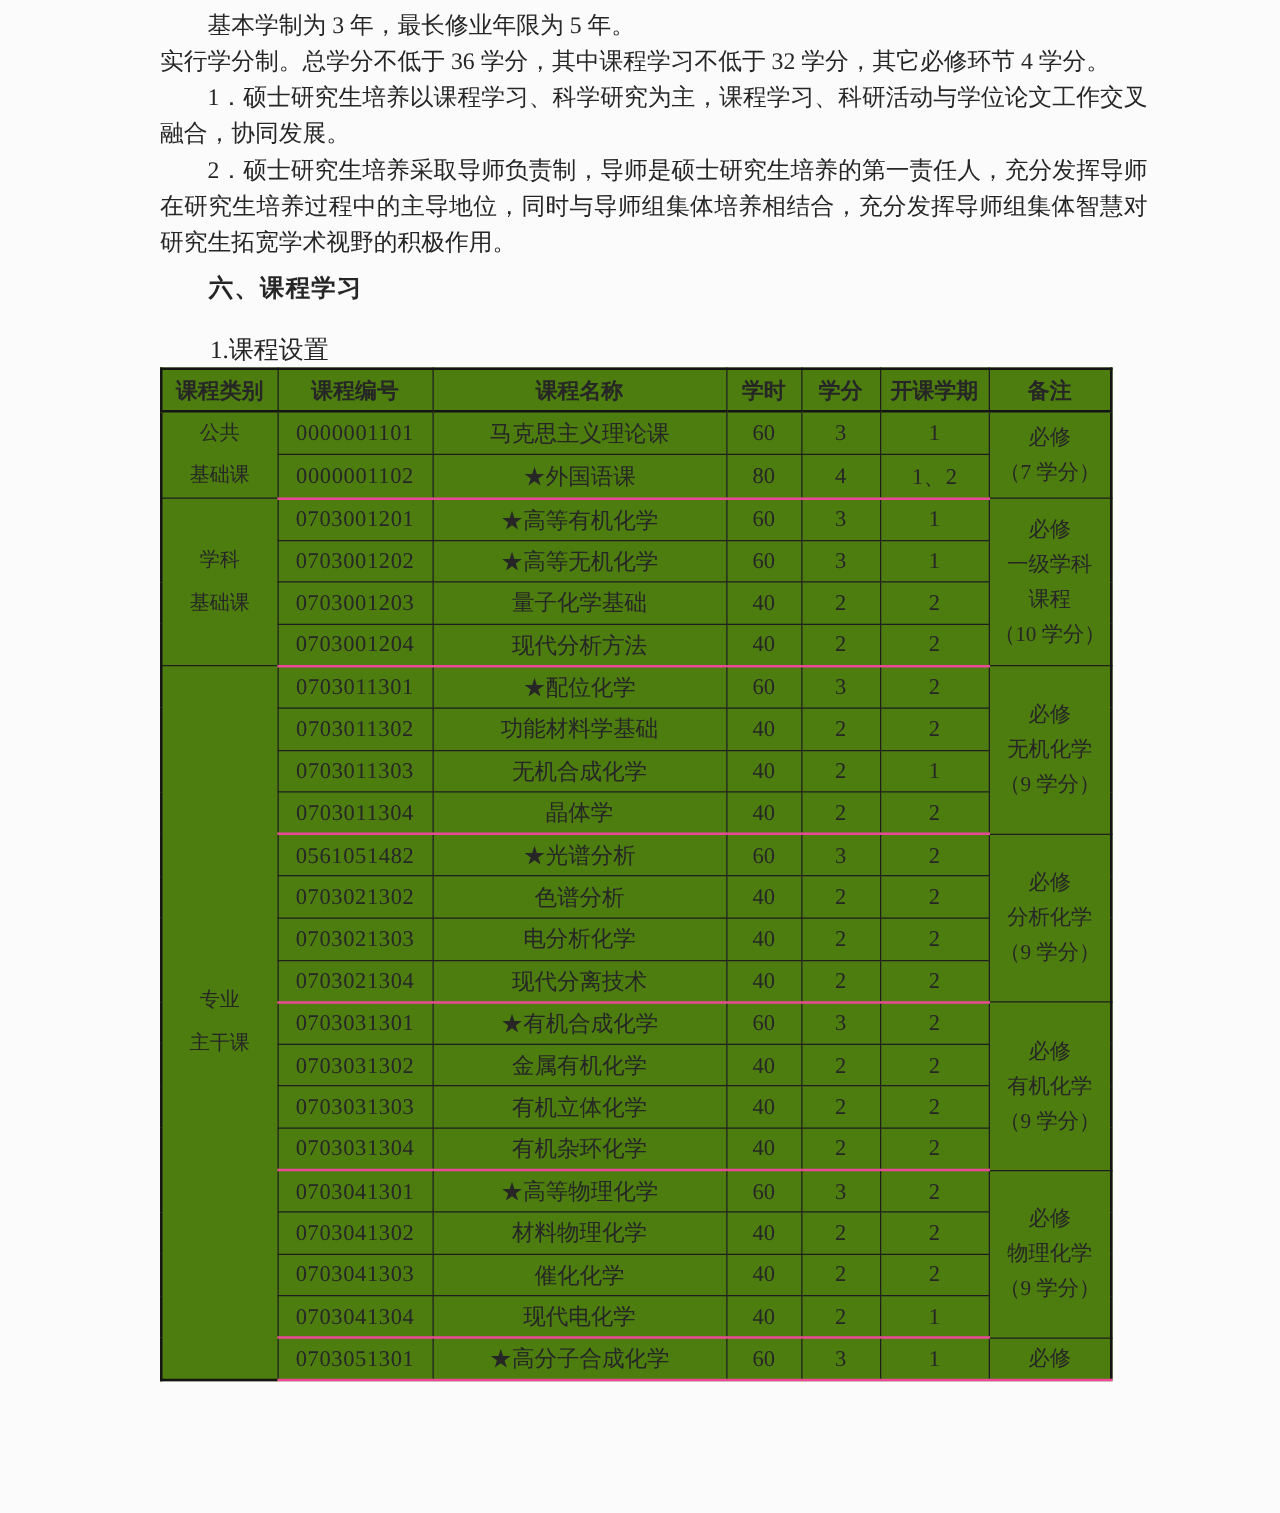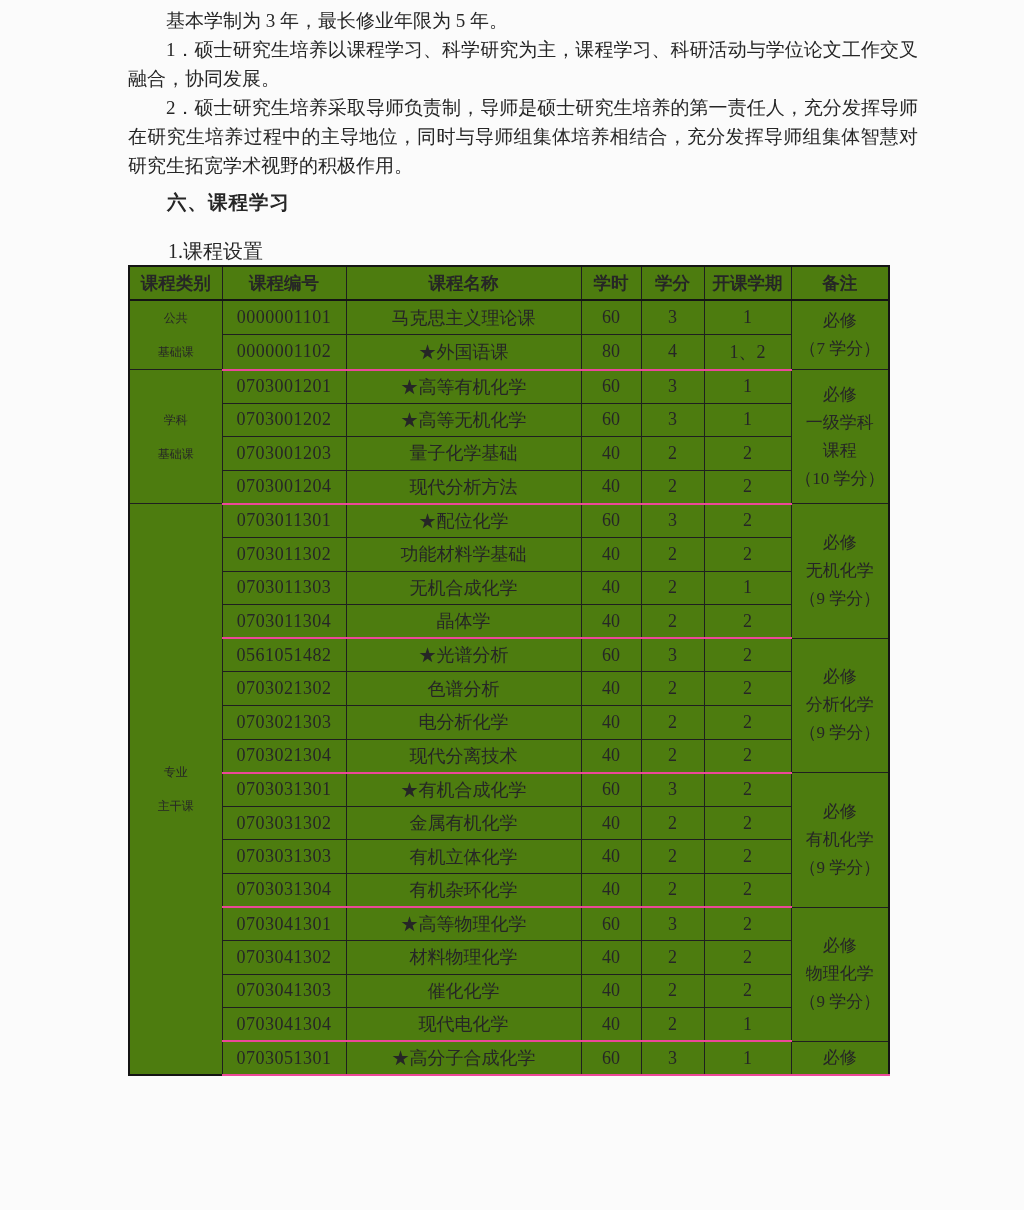--- a/index.html
+++ b/index.html
@@ -39,29 +39,30 @@
     vertical-align: middle;
     padding: 0;
     overflow: hidden;
   }
   .course-table th {
     font-size: 17.5px; font-weight: bold; height: 34px;
     border-bottom: 2px solid #141414;
   }
   .course-table td { font-size: 18px; height: 33.6px; }
   .code-cell { font-size: 17.5px; letter-spacing: 0.5px; }
-  .cat-cell div  { line-height: 34px; font-size: 12px; }
+  .cat-cell div  { line-height: 34px; font-size: 16px; }
   .note-cell div { line-height: 28px; font-size: 17px; }
   tr.group-end td { border-bottom: 2px solid #ec4899; }
 </style>
 </head>
 <body>
 
 <div class="content">
   <p class="intro-line indent">基本学制为 3 年，最长修业年限为 5 年。</p>
+  <p class="intro-line">实行学分制。总学分不低于 36 学分，其中课程学习不低于 32 学分，其它必修环节 4 学分。</p>
 
 
   <p class="para">1．硕士研究生培养以课程学习、科学研究为主，课程学习、科研活动与学位论文工作交叉融合，协同发展。</p>
   <p class="para">2．硕士研究生培养采取导师负责制，导师是硕士研究生培养的第一责任人，充分发挥导师在研究生培养过程中的主导地位，同时与导师组集体培养相结合，充分发挥导师组集体智慧对研究生拓宽学术视野的积极作用。</p>
 
   <div class="section-heading second">六、课程学习</div>
 
   <p class="subsection">1.课程设置</p>
 
   <table class="course-table" id="course-table">

